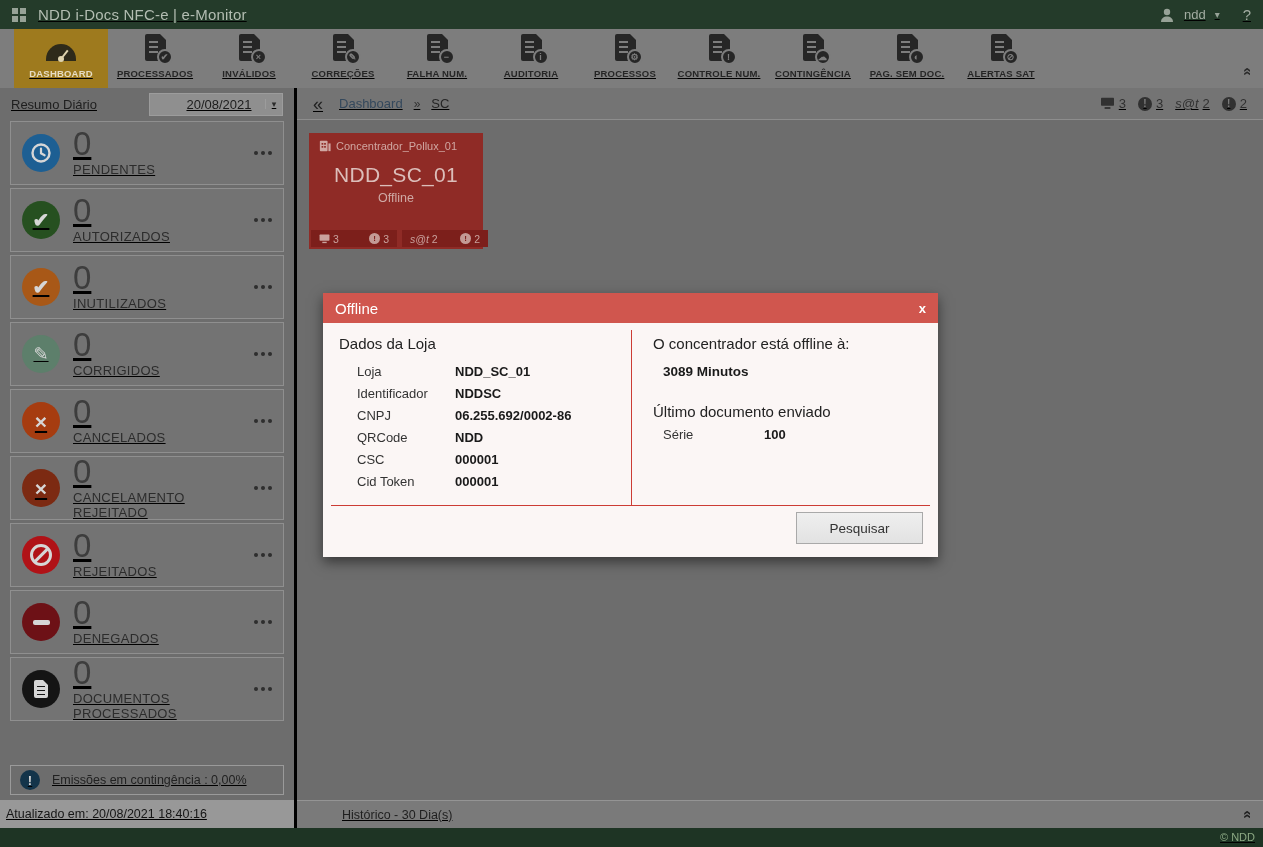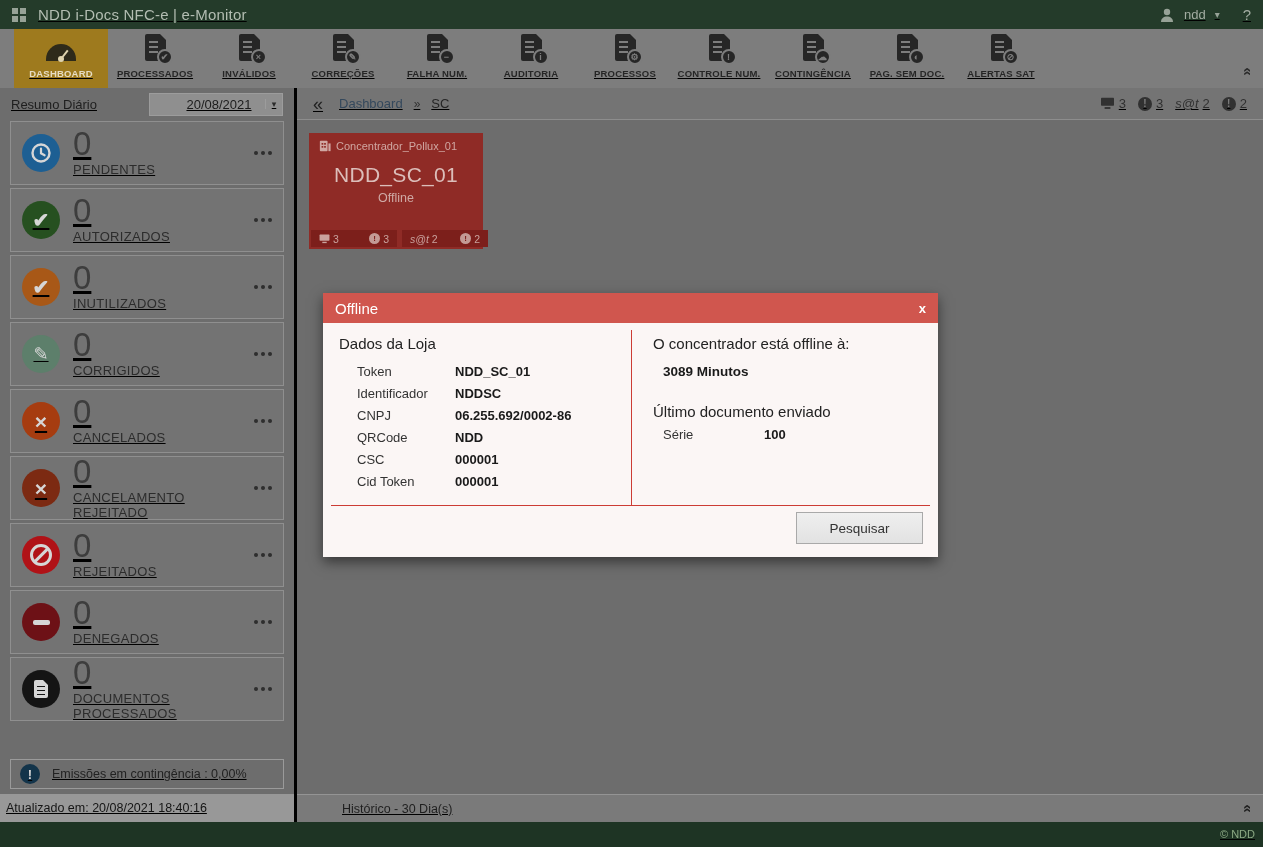--- a/index.html
+++ b/index.html
@@ -124,21 +124,21 @@
     align-items:center; justify-content:space-between; padding:0 8px; }
   .tile-seg .bgrp { gap:3px; }
   .tile-seg .alert-dot { width:11px; height:11px; font-size:8px; background:#c39a95; color:#7c1f1b; }
 
   .history-bar { height:28px; background:#7a7a7a; border-top:1px solid #949494; display:flex;
     align-items:center; padding-left:45px; flex:0 0 auto; font-size:12.5px; color:#1f1f1f; position:relative; }
   .collapse-hist { position:absolute; right:14px; top:5px; color:#1f1f1f; font-size:15px; font-weight:700;
     transform:rotate(-90deg); }
 
   
-  .footer { height:25px; background:#1e3424; display:flex; align-items:center; justify-content:flex-end;
+  .footer { height:19px; background:#1e3424; display:flex; align-items:center; justify-content:flex-end;
     padding-right:8px; flex:0 0 auto; }
   .footer .cp { color:#8ca984; font-size:11px; line-height:1; }
 
   
   .modal { position:absolute; left:323px; top:293px; width:615px; height:264px; z-index:50;
     box-shadow:0 5px 12px rgba(0,0,0,.5); background:#fbf6f5; }
   .modal-header { height:30px; background:#d0564e; display:flex; align-items:center; padding:0 12px; }
   .modal-title { color:#fff; font-size:15px; }
   .modal-close { margin-left:auto; color:#fff; font-size:13px; font-weight:700; }
   .modal-body { position:relative; height:234px; }
@@ -521,21 +521,21 @@
   <div class="modal">
     <div class="modal-header">
       <span class="modal-title">Offline</span>
       <span class="modal-close">x</span>
     </div>
     <div class="modal-body">
       <div class="m-col-left">
         <div class="m-heading">Dados da Loja</div>
         <div class="m-rows">
           <div class="m-row">
-              <span class="lbl">Token</span>
+              <span class="lbl">Loja</span>
               <span class="val">NDD_SC_01</span>
             </div>
           <div class="m-row">
               <span class="lbl">Identificador</span>
               <span class="val">NDDSC</span>
             </div>
           <div class="m-row">
               <span class="lbl">CNPJ</span>
               <span class="val">06.255.692/0002-86</span>
             </div>

